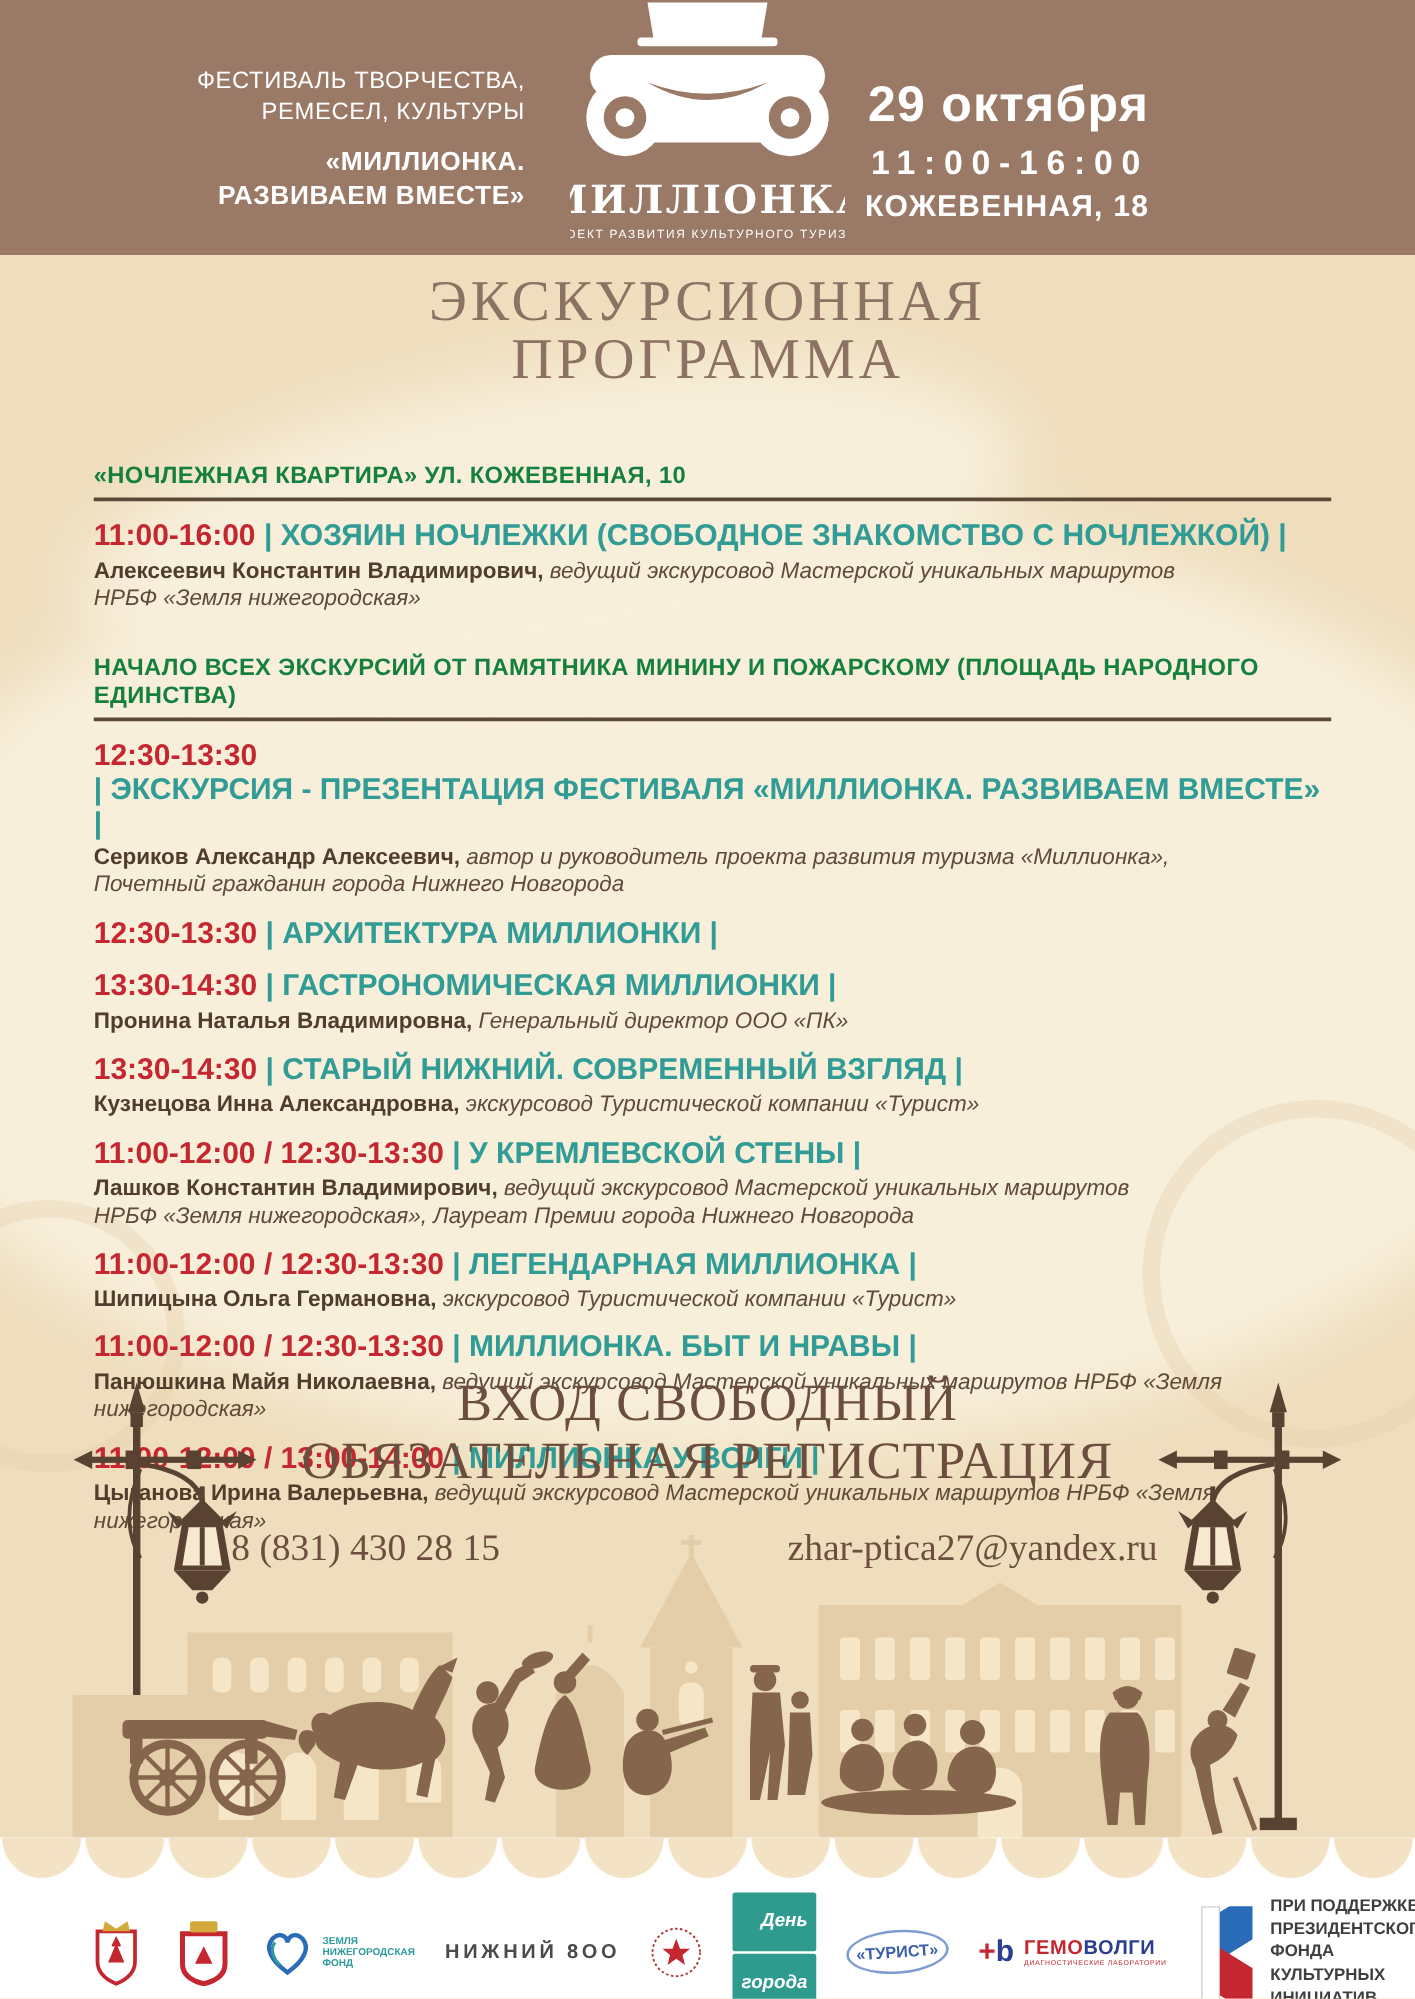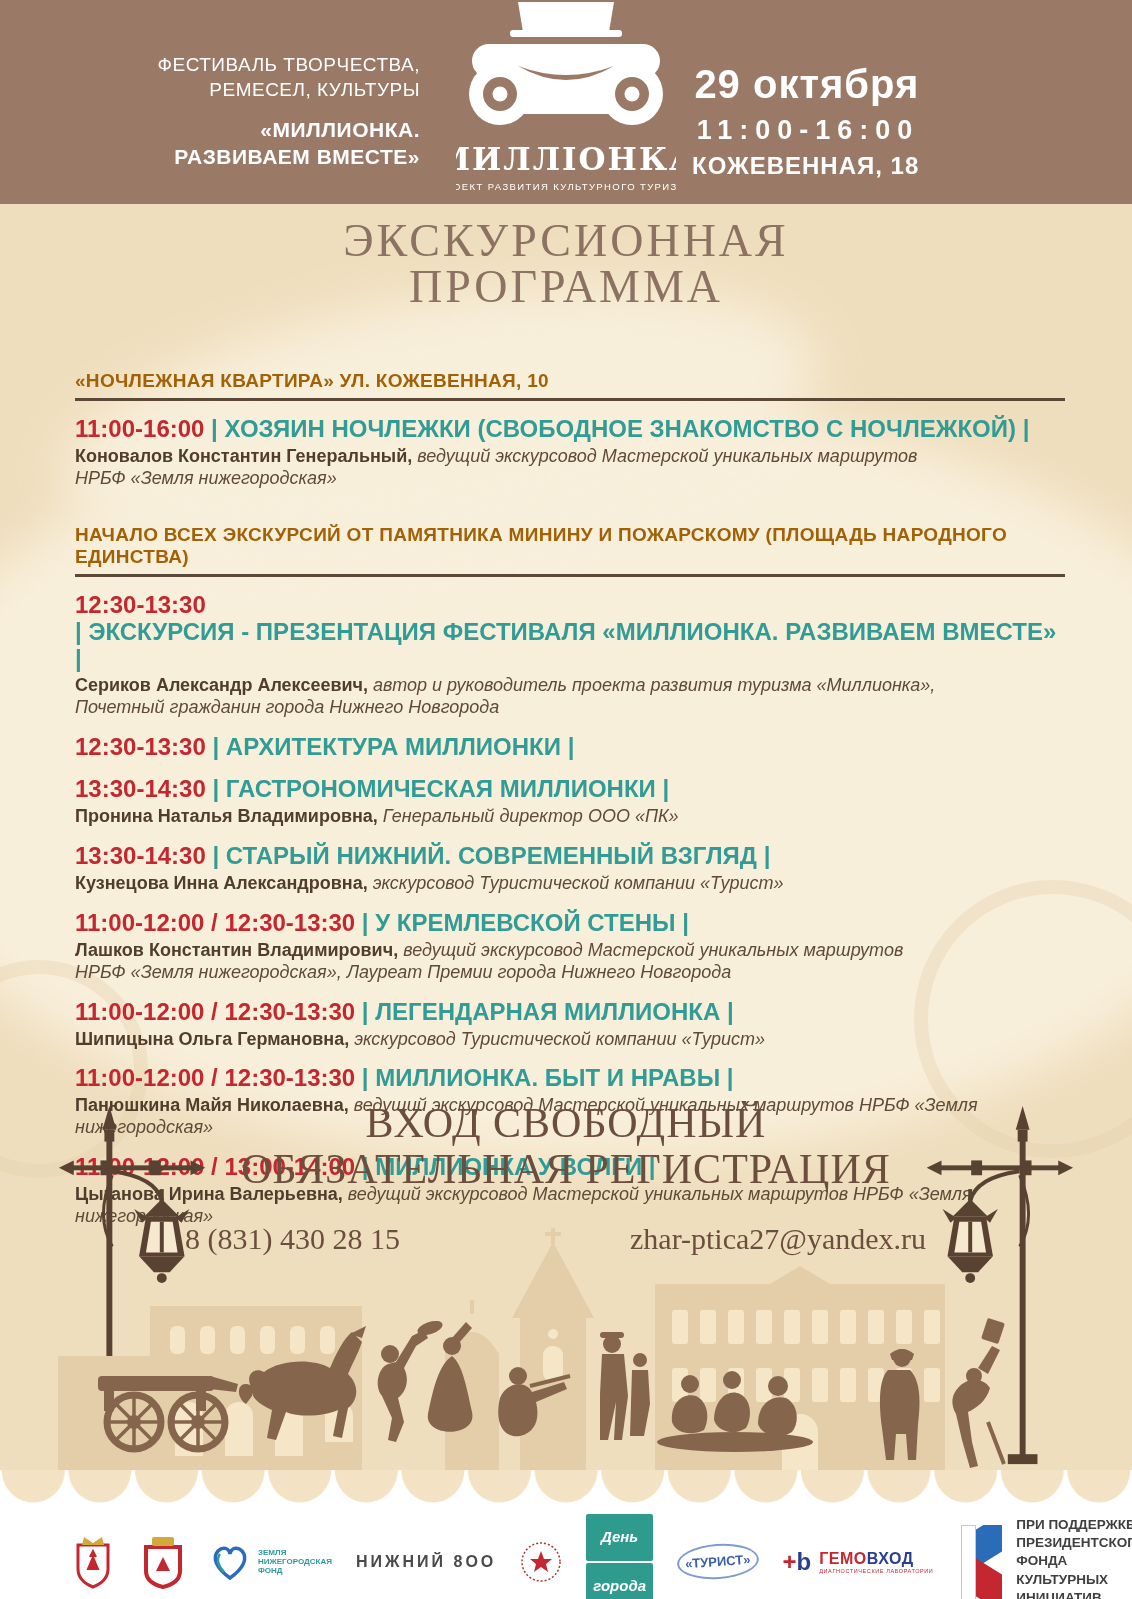--- a/index.html
+++ b/index.html
@@ -26,21 +26,21 @@
   .orn1{right:-60px;top:880px;width:250px;height:250px;}
   .orn2{left:-70px;top:960px;width:190px;height:190px;}
 
   
   .big-title{position:absolute;left:0;top:218px;width:1132px;text-align:center;
     font-family:"Liberation Serif","DejaVu Serif",serif;color:#8c7262;
     font-size:46px;line-height:1.0;letter-spacing:3px;}
 
   
   #sections{position:absolute;left:75px;top:370px;width:990px;}
-  .sec-header{font-weight:bold;font-size:19px;color:#a16207;letter-spacing:.3px;
+  .sec-header{font-weight:bold;font-size:19px;color:#15803d;letter-spacing:.3px;
     border-bottom:3px solid #5c4836;padding-bottom:6px;}
   .psec + .psec{margin-top:34px;}
   .entry{margin-top:15px;}
   .entry-head{font-weight:bold;font-size:24px;line-height:1.12;}
   .time{color:#c4272f;}
   .etitle{color:#319b95;}
   .entry-person{margin-top:3px;font-size:18px;line-height:1.22;}
   .speaker{font-weight:bold;color:#503d2c;}
   .role{font-style:italic;color:#5f4a38;font-size:18px;line-height:1.22;}
 
@@ -61,21 +61,21 @@
   
   .footer{position:absolute;left:0;top:1470px;width:1132px;height:129px;background:#fff;}
   .scallops{position:absolute;left:0;top:0;width:1132px;height:34px;
     background-image:radial-gradient(33px 34px at 50% 0px,#f3e2c4 31px,rgba(0,0,0,0) 32px);
     background-size:66.6px 34px;background-repeat:repeat-x;}
   .logos{position:absolute;left:70px;right:40px;top:44px;display:flex;align-items:center;gap:24px;}
   .logo-item{display:flex;align-items:center;gap:8px;flex:none;}
   .fond-text{font-size:8px;font-weight:bold;color:#2e9a9d;line-height:1.15;}
   .nizhny{font-size:16px;font-weight:bold;color:#4a4a4a;letter-spacing:3px;}
   .den{background:#2f9b8f;color:#fff;font-size:15px;font-weight:bold;font-style:italic;
-       padding:15px 7px;line-height:1.1;text-align:center;border-radius:2px;}
+       padding:15px 7px;line-height:1.1;text-align:right;border-radius:2px;}
   .turist{color:#3b5fa8;font-weight:bold;font-size:13px;border:2px solid #7f9cd0;border-radius:50%;
        padding:8px 6px;transform:rotate(-4deg);}
   .gemo-mark{font-weight:bold;font-size:24px;line-height:1;}
   .gemo-name{font-weight:bold;font-size:16px;letter-spacing:.5px;}
   .gemo-sub{font-size:5.5px;color:#c4272f;letter-spacing:.6px;}
   .pres{margin-left:auto;display:flex;align-items:center;gap:14px;}
   .pres-k{position:relative;width:58px;height:74px;overflow:hidden;}
   .pres-k .bar{position:absolute;left:4px;top:0;width:13px;height:74px;background:#fff;border:1px solid #c9c9c9;}
   .pres-k .up{position:absolute;left:10px;top:-6px;width:52px;height:38px;background:#2b6cb8;transform:skewY(-32deg) ;}
   .pres-k .dn{position:absolute;left:10px;top:44px;width:52px;height:38px;background:#c4272f;transform:skewY(32deg);}
@@ -129,21 +129,21 @@
   <div class="big-title">
     <div>ЭКСКУРСИОННАЯ</div>
     <div>ПРОГРАММА</div>
   </div>
 
   <div id="sections">
       <section class="psec">
         <div class="sec-header">«НОЧЛЕЖНАЯ КВАРТИРА» УЛ. КОЖЕВЕННАЯ, 10</div>
         <div class="entry">
           <div class="entry-head"><span class="time">11:00-16:00</span><span class="etitle"> | ХОЗЯИН НОЧЛЕЖКИ (СВОБОДНОЕ ЗНАКОМСТВО С НОЧЛЕЖКОЙ) |</span></div>
-          <div class="entry-person"><span class="speaker">Коновалов Константин Генеральный, </span><span class="role">ведущий экскурсовод Мастерской уникальных маршрутов</span></div>
+          <div class="entry-person"><span class="speaker">Алексеевич Константин Владимирович, </span><span class="role">ведущий экскурсовод Мастерской уникальных маршрутов</span></div>
           <div class="role">НРБФ «Земля нижегородская»</div>
         </div>
       </section>
       <section class="psec">
         <div class="sec-header">НАЧАЛО ВСЕХ ЭКСКУРСИЙ ОТ ПАМЯТНИКА МИНИНУ И ПОЖАРСКОМУ (ПЛОЩАДЬ НАРОДНОГО ЕДИНСТВА)</div>
         <div class="entry">
           <div class="entry-head"><span class="time">12:30-13:30</span><br><span class="etitle">| ЭКСКУРСИЯ - ПРЕЗЕНТАЦИЯ  ФЕСТИВАЛЯ «МИЛЛИОНКА. РАЗВИВАЕМ ВМЕСТЕ» |</span></div>
           <div class="entry-person"><span class="speaker">Сериков Александр Алексеевич, </span><span class="role">автор и руководитель проекта развития туризма «Миллионка»,</span></div>
           <div class="role">Почетный гражданин города Нижнего Новгорода</div>
         </div>
@@ -403,21 +403,21 @@
       </div>
 
       <div class="logo-item turist">«ТУРИСТ»</div>
 
       <div class="logo-item">
         <div class="gemo-mark">
           <span style="color:#c4272f;">+</span><span style="color:#2b3f8f;">b</span>
         </div>
         <div>
           <div class="gemo-name">
-            <span style="color:#c4272f;">ГЕМО</span><span style="color:#2b3f8f;">ВХОД</span>
+            <span style="color:#c4272f;">ГЕМО</span><span style="color:#2b3f8f;">ВОЛГИ</span>
           </div>
           <div class="gemo-sub">ДИАГНОСТИЧЕСКИЕ ЛАБОРАТОРИИ</div>
         </div>
       </div>
 
       <div class="pres">
         <div class="pres-k">
           <div class="up"></div>
             <div class="dn"></div>
             <div class="bar"></div>

